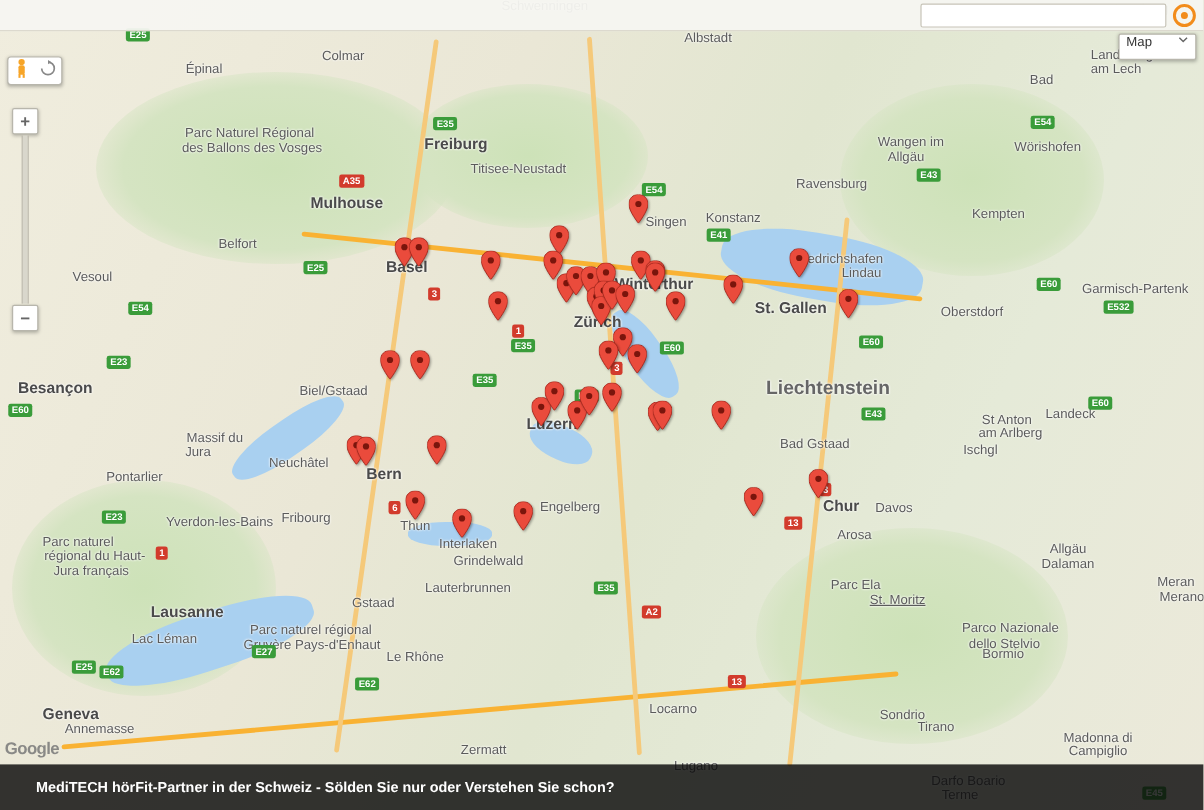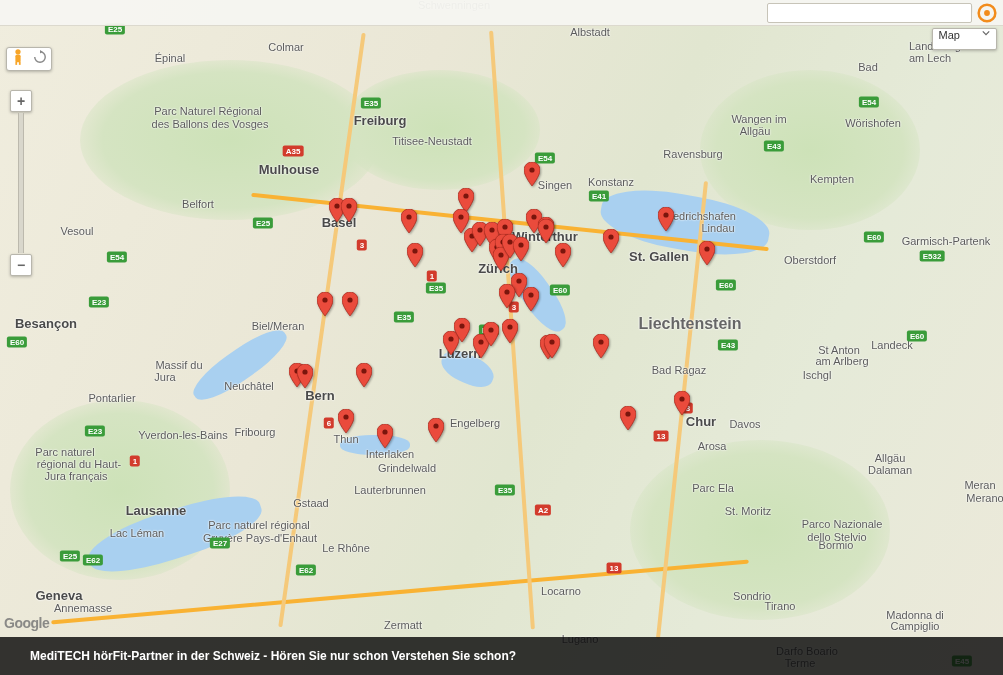--- a/index.html
+++ b/index.html
@@ -104,21 +104,21 @@
   <div class="zoom">
     <div class="zbtn">+</div>
     <div class="ztrack"></div>
     <div class="zbtn">−</div>
   </div>
 
   <div class="glogo">Google</div>
 
 
   <div class="footer">
-    <span class="footer-text">MediTECH hörFit-Partner in der Schweiz - Hören Sie nur schon Verstehen Sie schon?</span>
+    <span class="footer-text">MediTECH hörFit-Partner in der Schweiz - Sölden Sie nur oder Verstehen Sie schon?</span>
   </div>
 <span class="city " style="left: 126px; top: 58px; margin-left: 44px;">Épinal</span>
     <span class="city " style="left: 286px; top: 47px;">Colmar</span>
     <span class="city " style="left: 454px; top: 5px;">Schwenningen</span>
     <span class="city " style="left: 590px; top: 32px;">Albstadt</span>
     <span class="city " style="left: 950px; top: 8px;">Augsburg</span>
     <span class="city big" style="left: 380px; top: 120px;">Freiburg</span>
     <span class="city " style="left: 432px; top: 141px;">Titisee-Neustadt</span>
     <span class="city big" style="left: 289px; top: 169px;">Mulhouse</span>
     <span class="city " style="left: 198px; top: 204px;">Belfort</span>
@@ -129,44 +129,44 @@
     <span class="city " style="left: 698px; top: 216px;">Friedrichshafen</span>
     <span class="city " style="left: 832px; top: 179px;">Kempten</span>
     <span class="city " style="left: 77px; top: 231px;">Vesoul</span>
     <span class="city big" style="left: 339px; top: 222px;">Basel</span>
     <span class="city big" style="left: 545px; top: 236px;">Winterthur</span>
     <span class="city big" style="left: 498px; top: 268px;">Zürich</span>
     <span class="city big" style="left: 659px; top: 256px;">St. Gallen</span>
     <span class="city " style="left: 810px; top: 260px; text-align: right;">Oberstdorf</span>
     <span class="city " style="left: 946px; top: 241px;">Garmisch-Partenk</span>
     <span class="city big" style="left: 46px; top: 323px;">Besançon</span>
-    <span class="city " style="left: 278px; top: 326px;">Biel/Meran</span>
+    <span class="city " style="left: 278px; top: 326px;">Biel/Gstaad</span>
     <span class="city big" style="left: 460px; top: 353px;">Luzern</span>
     <span class="city " style="left: 249px; top: 386px;">Neuchâtel</span>
     <span class="city " style="left: 475px; top: 423px;">Engelberg</span>
-    <span class="city " style="left: 679px; top: 370px;">Bad Ragaz</span>
+    <span class="city " style="left: 679px; top: 370px;">Bad Gstaad</span>
     <span class="city " style="left: 817px; top: 375px;">Ischgl</span>
     <span class="city country" style="left: 690px; top: 324px;">Liechtenstein</span>
     <span class="city " style="left: 112px; top: 398px;">Pontarlier</span>
     <span class="city " style="left: 183px; top: 435px;">Yverdon-les-Bains</span>
     <span class="city " style="left: 255px; top: 432px;">Fribourg</span>
     <span class="city big" style="left: 320px; top: 395px;">Bern</span>
     <span class="city " style="left: 346px; top: 439px;">Thun</span>
     <span class="city " style="left: 390px; top: 454px;">Interlaken</span>
     <span class="city " style="left: 407px; top: 468px;">Grindelwald</span>
     <span class="city " style="left: 390px; top: 490px;">Lauterbrunnen</span>
     <span class="city big" style="left: 701px; top: 421px;">Chur</span>
     <span class="city " style="left: 712px; top: 446px;">Arosa</span>
     <span class="city " style="left: 745px; top: 424px;">Davos</span>
     <span class="city " style="left: 839px; top: 350px;">St Anton</span>
     <span class="city " style="left: 842px; top: 361px;">am Arlberg</span>
     <span class="city " style="left: 892px; top: 345px;">Landeck</span>
     <span class="city big" style="left: 156px; top: 510px;">Lausanne</span>
     <span class="city " style="left: 311px; top: 503px;">Gstaad</span>
-    <span class="city " style="left: 748px; top: 511px;">St. Moritz</span>
+    <span class="city " style="left: 748px; top: 500px; text-decoration: underline;">St. Moritz</span>
     <span class="city " style="left: 890px; top: 458px;">Allgäu</span>
     <span class="city " style="left: 890px; top: 470px;">Dalaman</span>
     <span class="city " style="left: 980px; top: 485px;">Meran</span>
     <span class="city " style="left: 985px; top: 498px;">Merano</span>
     <span class="city " style="left: 346px; top: 548px;">Le Rhône</span>
     <span class="city big" style="left: 59px; top: 595px;">Geneva</span>
     <span class="city " style="left: 83px; top: 608px;">Annemasse</span>
     <span class="city " style="left: 561px; top: 591px;">Locarno</span>
     <span class="city " style="left: 752px; top: 596px;">Sondrio</span>
     <span class="city " style="left: 836px; top: 545px;">Bormio</span>

